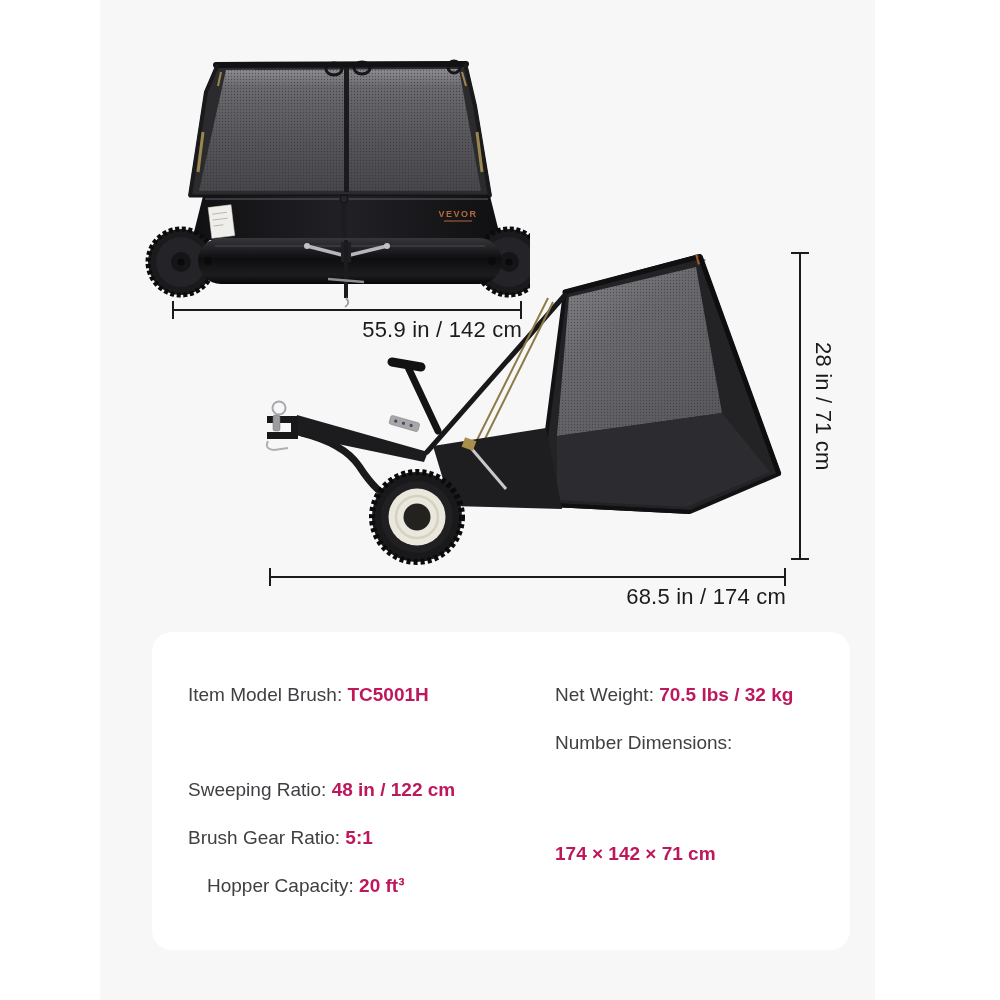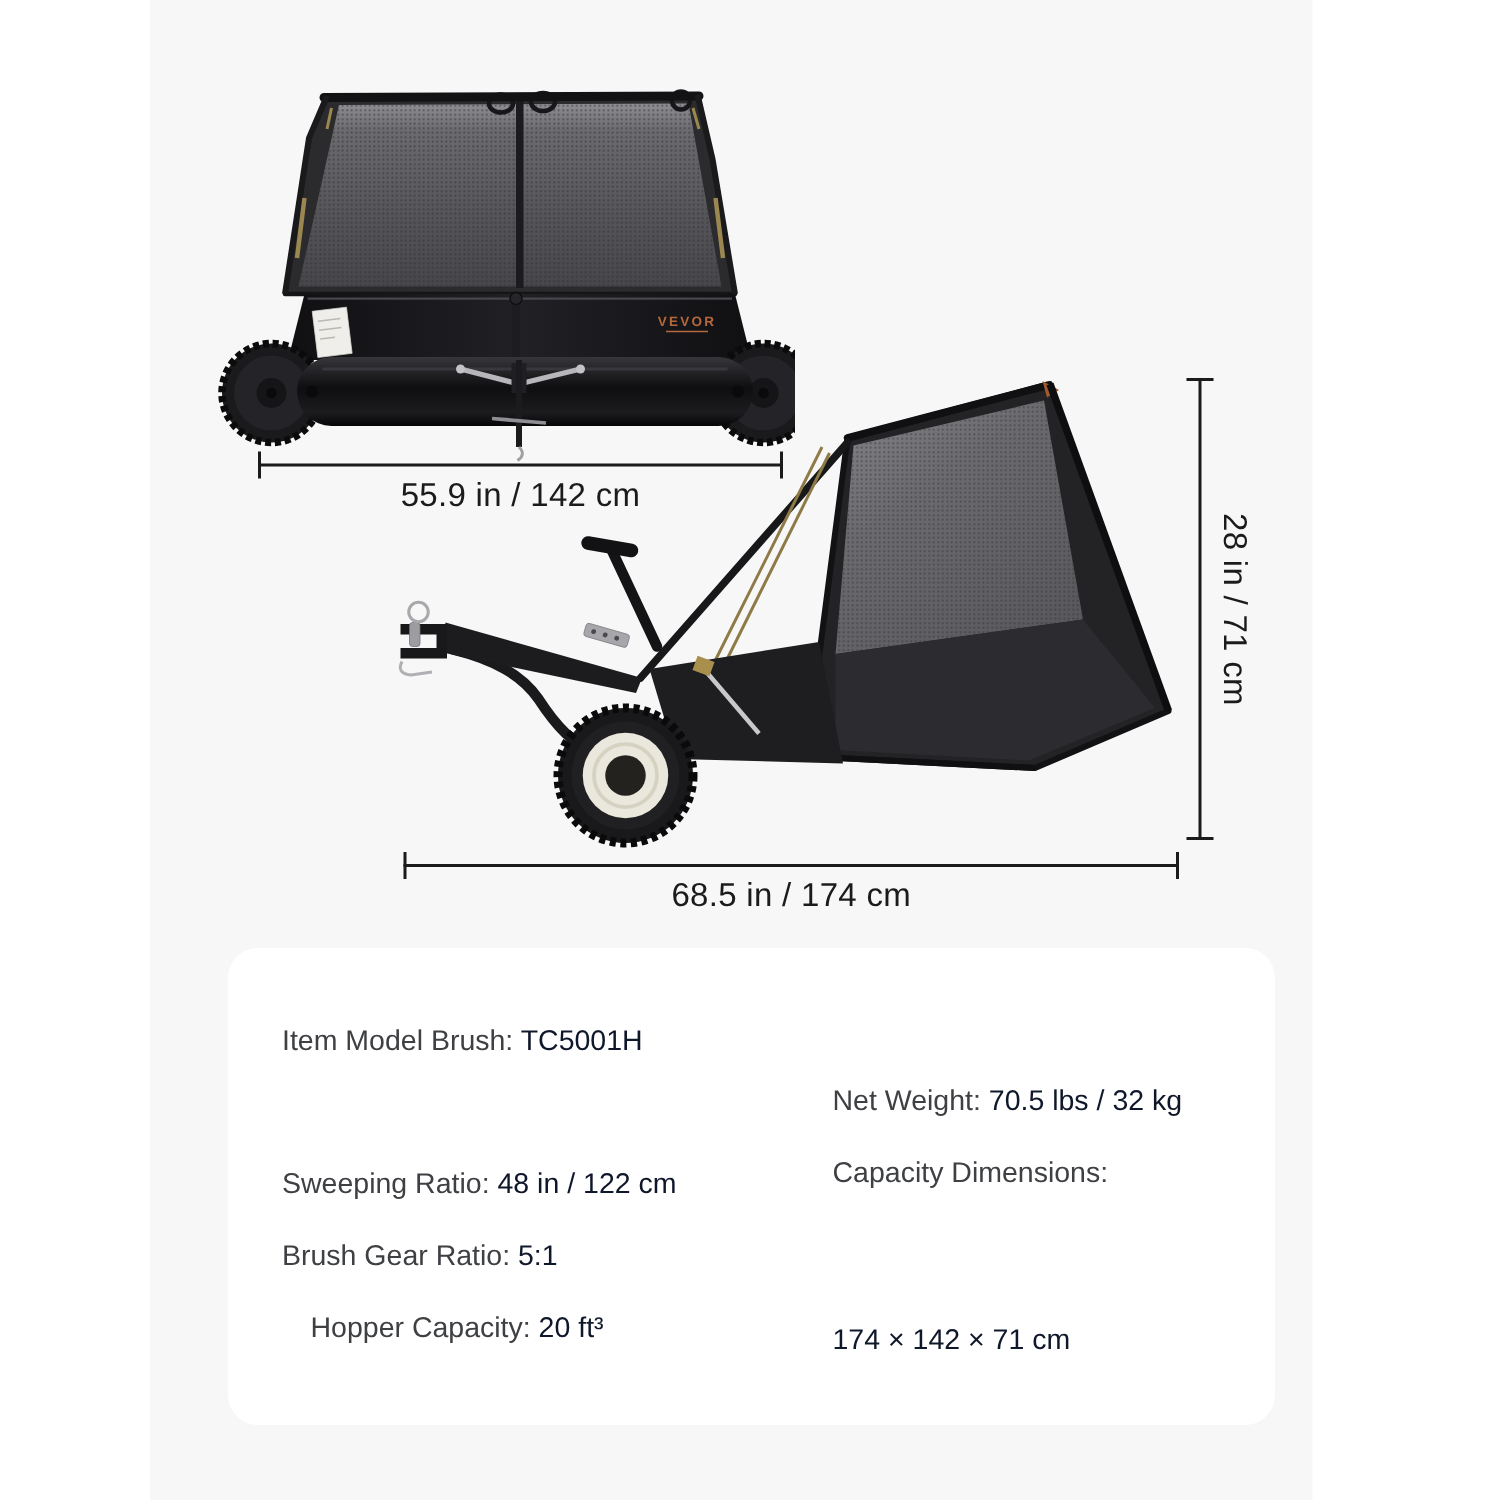--- a/index.html
+++ b/index.html
@@ -14,30 +14,30 @@
 
   
   .dim-h { position:absolute; height:2px; background:#1b1b1b; }
   .dim-h::before, .dim-h::after { content:""; position:absolute; top:-8px; width:2px; height:18px; background:#1b1b1b; }
   .dim-h::before { left:0; } .dim-h::after { right:0; }
   .dim-v { position:absolute; width:2px; background:#1b1b1b; }
   .dim-v::before, .dim-v::after { content:""; position:absolute; left:-8px; width:18px; height:2px; background:#1b1b1b; }
   .dim-v::before { top:0; } .dim-v::after { bottom:0; }
 
   .dim-label { position:absolute; color:#1b1b1b; font-size:22px; letter-spacing:0.2px; }
-  .dim-label.center { text-align:center; }
+  .dim-label.center { text-align:right; }
   .dim-label.vertical { writing-mode:vertical-rl; text-align:center; }
 
   
   .panel { position:absolute; left:152px; top:632px; width:698px; height:318px; background:#ffffff; border-radius:20px; }
   .spec-row { position:absolute; font-size:19px; line-height:26px; white-space:nowrap; }
   .spec-label { color:#3f4043; }
-  .spec-value { color:#0f172a; font-weight:400; }
+  .spec-value { color:#be185d; font-weight:700; }
   .col-l { left:36px; }
-  .col-r { left:403px;margin-top:40px; }
+  .col-r { left:403px; }
 </style>
 </head>
 <body>
 
 <div id="stage">
 
   <div class="canvas"></div>
 
   <div class="photo" style="left:110px; top:48px; width:420px; height:260px;">
     <svg width="420" height="260" viewBox="0 0 420 260">
@@ -200,21 +200,21 @@
       <span class="spec-label">Brush Gear Ratio: </span><span class="spec-value">5:1</span>
     </div>
     <div class="spec-row col-l" style="top:241px;margin-left:19px;">
       <span class="spec-label">Hopper Capacity: </span><span class="spec-value">20 ft³</span>
     </div>
 
     <div class="spec-row col-r" style="top:50px;">
       <span class="spec-label">Net Weight: </span><span class="spec-value">70.5 lbs / 32 kg</span>
     </div>
     <div class="spec-row col-r" style="top:98px;">
-      <span class="spec-label">Capacity Dimensions:</span><span class="spec-value"></span>
+      <span class="spec-label">Number Dimensions:</span><span class="spec-value"></span>
     </div>
     <div class="spec-row col-r" style="top:209px;">
       <span class="spec-label"></span><span class="spec-value">174 × 142 × 71 cm</span>
     </div>
 
   </div>
 
 </div>
 
 </body></html>

